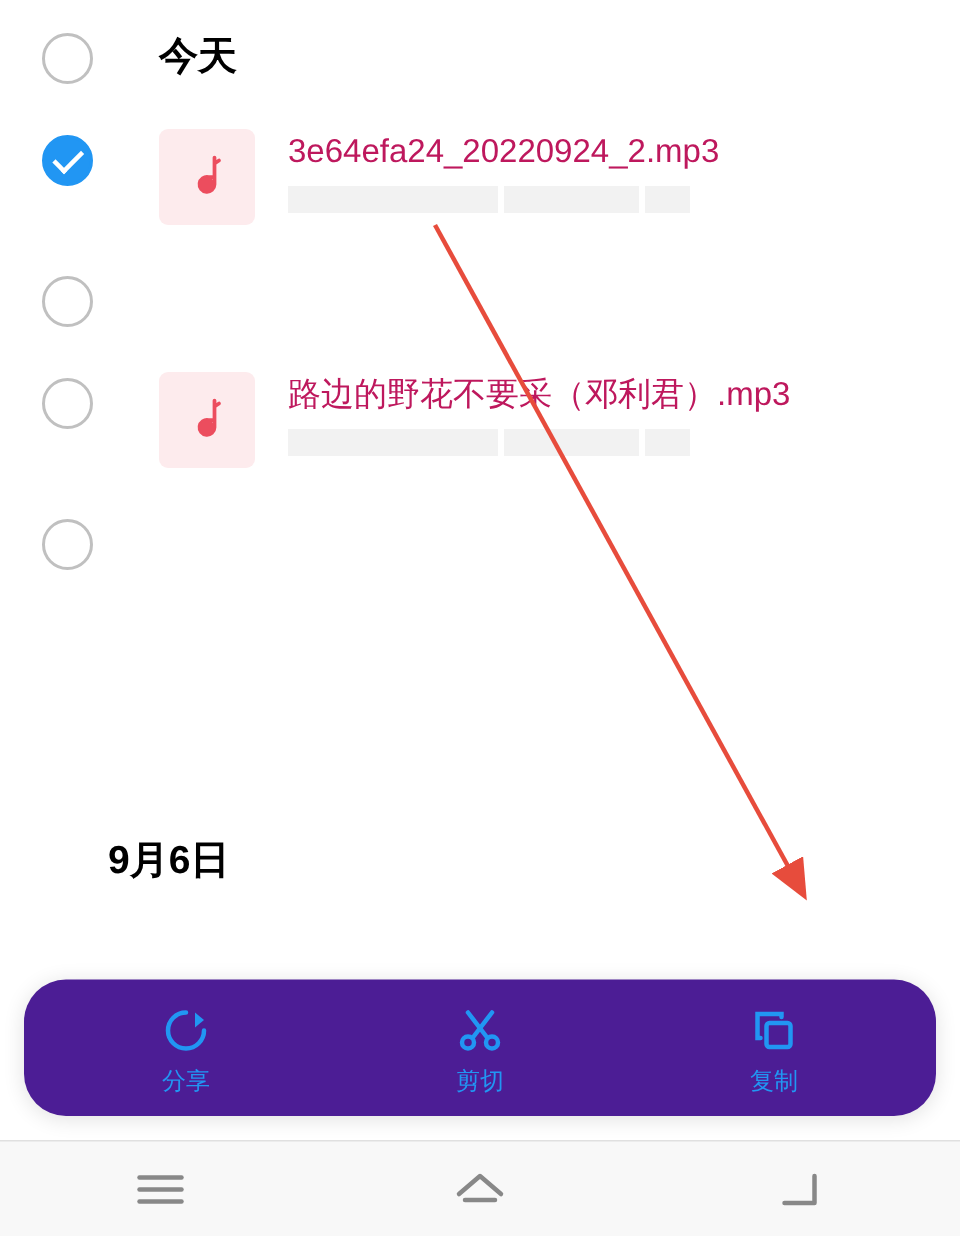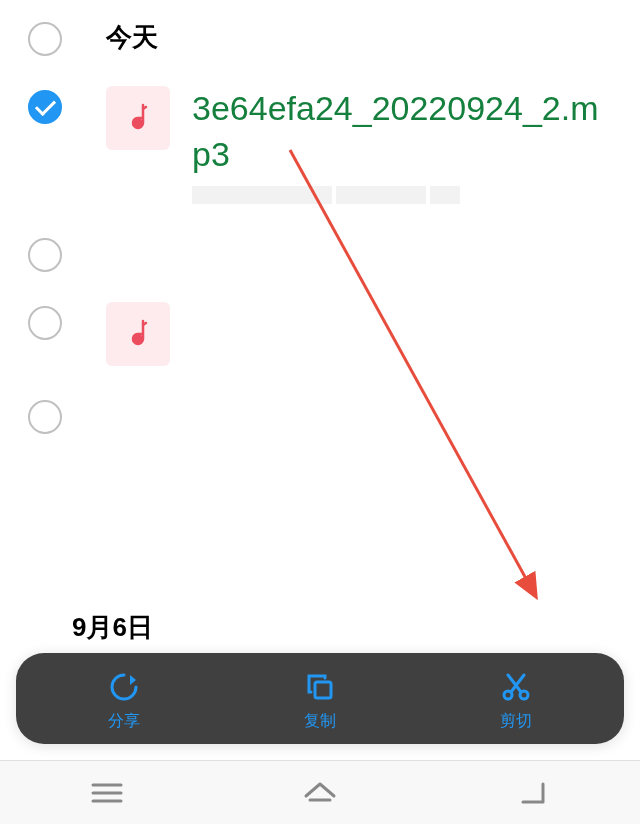--- a/index.html
+++ b/index.html
@@ -67,42 +67,42 @@
       display: flex;
       align-items: center;
       justify-content: center;
       flex-shrink: 0;
     }
     .file-details {
       margin-left: 22px;
       flex: 1;
     }
     .file-name {
-      font-size: 34px;
+      font-size: 22px;
       font-weight: 400;
-      color: #15803d;
+      color: #be185d;
       line-height: 1.35;
       word-break: break-all;
     }
     .file-meta {
       margin-top: 8px;
       height: 18px;
       display: flex;
       gap: 4px;
     }
     .meta-block {
       background: #f2f2f2;
       height: 18px;
     }
     .bottom-toolbar {
       position: absolute;
       left: 16px;
       right: 16px;
       bottom: 80px;
-      background: #404040;
+      background: #4c1d95;
       border-radius: 28px;
       box-shadow: 0 2px 14px rgba(0,0,0,0.12);
       display: flex;
       justify-content: flex-end;
       padding: 16px 10px 12px 10px;
     }
     .toolbar-btn {
       display: flex;
       flex-direction: column;
       align-items: center;
@@ -180,20 +180,28 @@
   </div>
 
   <div class="list-item">
     <div class="checkbox"></div>
     <div class="file-icon">
       <svg width="24" height="30" viewBox="0 0 24 30">
         <path d="M 17 2 L 17 20 A 5 5 0 1 1 13 15 L 17 15 L 17 6 L 20 4" stroke="#ec4d5e" stroke-width="2.5" fill="none" stroke-linecap="round"></path>
         <circle cx="12" cy="20" r="5" fill="#ec4d5e"></circle>
       </svg>
     </div>
+    <div class="file-details">
+      <div class="file-name">路边的野花不要采（邓利君）.mp3</div>
+      <div class="file-meta">
+        <div class="meta-block" style="width:140px"></div>
+        <div class="meta-block" style="width:90px"></div>
+        <div class="meta-block" style="width:30px"></div>
+      </div>
+    </div>
   </div>
 
   <div class="list-item section-header">
     <div class="checkbox"></div>
   </div>
 
   <div style="height:150px"></div>
 
   <div class="list-item section-header" style="padding-top:8px">
     <div class="header-text" style="">9月6日</div>
@@ -203,40 +211,40 @@
 
 <div class="bottom-toolbar">
   <div class="toolbar-btn">
     <div class="toolbar-icon">
       <svg width="32" height="32" viewBox="0 0 32 32" fill="none" stroke="#2196F3" stroke-width="3">
         <path d="M 16 4 A 12 12 0 1 0 28 16" stroke-linecap="round"></path>
         <path d="M 22 4 L 28 9 L 22 14" fill="#2196F3" stroke="none"></path>
       </svg>
     </div>
     <div class="toolbar-label">分享</div>
-  </div>
-  <div class="toolbar-btn">
-    <div class="toolbar-icon">
-      <svg width="32" height="32" viewBox="0 0 32 32" fill="none" stroke="#2196F3" stroke-width="3">
-        <rect x="11" y="11" width="16" height="16" rx="2"></rect>
-        <path d="M 7 21 L 5 21 L 5 5 L 21 5 L 21 7" stroke-linecap="round"></path>
-      </svg>
-    </div>
-    <div class="toolbar-label">复制</div>
   </div>
   <div class="toolbar-btn">
     <div class="toolbar-icon">
       <svg width="32" height="32" viewBox="0 0 32 32" fill="none" stroke="#2196F3" stroke-width="3">
         <circle cx="8" cy="24" r="4"></circle>
         <circle cx="24" cy="24" r="4"></circle>
         <path d="M 11 21 L 24 4" stroke-linecap="round"></path>
         <path d="M 21 21 L 8 4" stroke-linecap="round"></path>
       </svg>
     </div>
     <div class="toolbar-label">剪切</div>
+  </div>
+  <div class="toolbar-btn">
+    <div class="toolbar-icon">
+      <svg width="32" height="32" viewBox="0 0 32 32" fill="none" stroke="#2196F3" stroke-width="3">
+        <rect x="11" y="11" width="16" height="16" rx="2"></rect>
+        <path d="M 7 21 L 5 21 L 5 5 L 21 5 L 21 7" stroke-linecap="round"></path>
+      </svg>
+    </div>
+    <div class="toolbar-label">复制</div>
   </div>
 </div>
 
 <svg class="annotation-arrow" width="290" height="500">
   <defs>
     <marker id="arrowhead" markerWidth="10" markerHeight="10" refX="7" refY="4" orient="auto">
       <polygon points="0 0, 9 4, 0 8" fill="#e74c3c"></polygon>
     </marker>
   </defs>
   <line x1="10" y1="10" x2="255" y2="455" stroke="#e74c3c" stroke-width="3" marker-end="url(#arrowhead)"></line>

